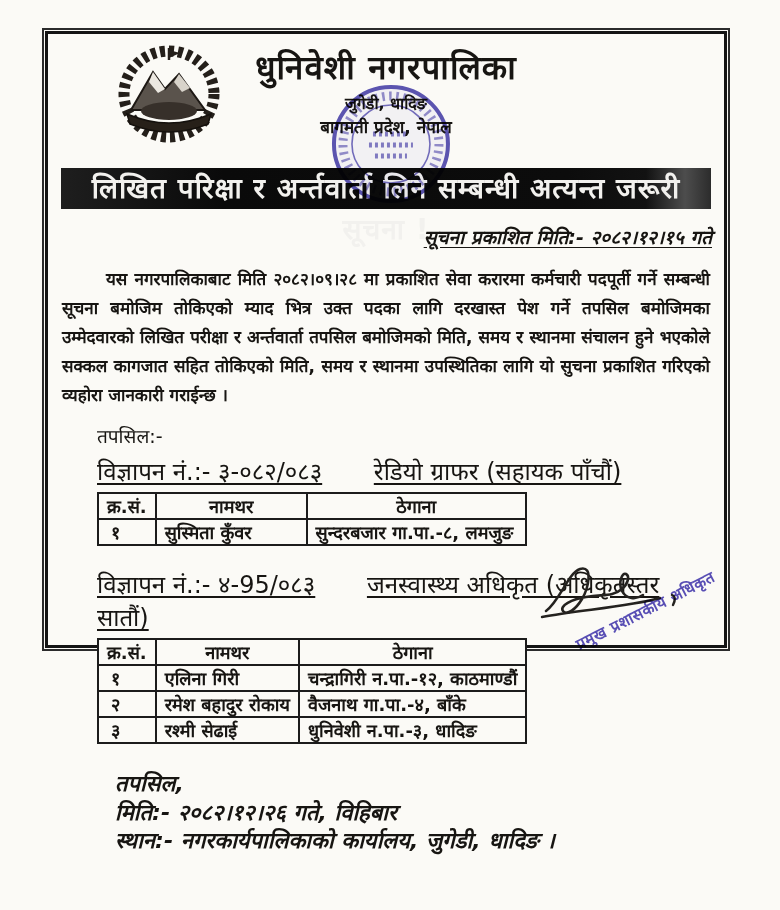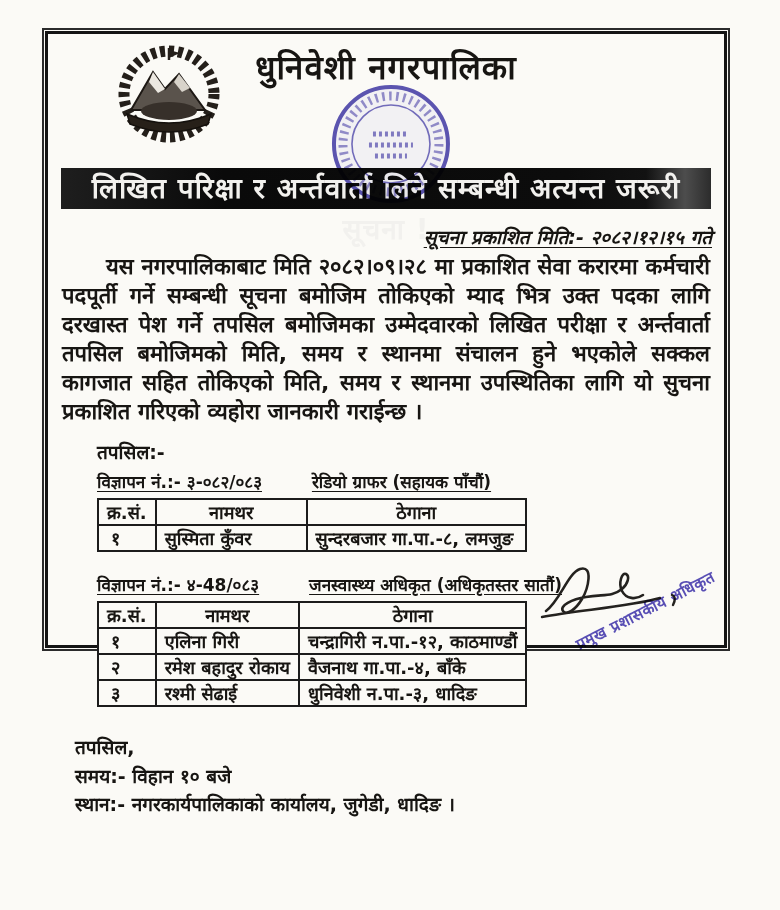--- a/index.html
+++ b/index.html
@@ -41,41 +41,41 @@
     background:linear-gradient(90deg,#1e1e1e 0%,#0a0a0a 25%,#0c0c0c 78%,#121212 90%,#4d4d4d 96%,#2c2c2c 100%);
     color:#f2f1ee; font-size:28px; font-weight:700; letter-spacing:1px;
   }
 
   .pub-date {
     margin-top:15px; text-align:right; font-size:19px; font-weight:700;
     font-style:italic; text-decoration:underline; text-underline-offset:3px;
   }
 
   .body-para {
-    margin:2px 2px 0 2px; font-size:22px; line-height:29px;
+    margin:15px 2px 0 2px; font-size:17px; line-height:29px;
     text-align:justify; text-indent:44px; font-weight:600;
   }
 
   .section { margin:13px 0 0 37px; }
-  .tapasil { font-size:19px; font-weight:700; }
-  .ad-line { margin-top:5px; font-size:17px; font-weight:700; }
+  .tapasil { font-size:19px; font-weight:400; }
+  .ad-line { margin-top:5px; font-size:24px; font-weight:400; }
   .ad-num  { text-decoration:underline; text-underline-offset:3px; }
   .ad-pos  { margin-left:44px; text-decoration:underline; text-underline-offset:3px; }
   .ad2     { margin-top:21px; }
 
   table.cand { border-collapse:collapse; margin-top:5px; width:430px; background:#fbfaf6; }
   .cand th, .cand td {
     border:2px solid #1c1c1c; font-size:18px; font-weight:700;
     padding:0 8px; height:26px; white-space:nowrap;
   }
   .cand th { text-align:center; }
   .cand td { text-align:left; }
   .cand td.sn { padding-left:12px; }
 
-  .schedule { margin:26px 0 0 15px; font-size:19px; font-weight:800; line-height:28.5px; }
+  .schedule { margin:26px 0 0 55px; font-size:22px; font-weight:800; line-height:28.5px;font-style:italic; }
 
   
   .sig-block { position:absolute; right:14px; bottom:20px; width:180px; text-align:center; }
   .sig-draw  { position:relative; height:66px; }
   .sig-draw svg { position:absolute; left:6px; top:0; }
   .sig-stamp {
     position:absolute; right:-8px; bottom:40px;
     transform:rotate(-27deg); transform-origin:right bottom;
     color:#4b40b5; font-size:15.5px; font-weight:700; white-space:nowrap;
     letter-spacing:.5px; opacity:.92; mix-blend-mode:multiply;
@@ -97,20 +97,22 @@
               <path d="M57 4 l0 12" stroke="#241f1a" stroke-width="2.5"></path>
               <path d="M57 6 l11 3 -11 5 z" fill="#241f1a"></path>
               <path d="M19 66 L41 28 L53 45 L67 30 L93 66 Z" fill="#5a534c" stroke="#1d1814" stroke-width="2"></path>
               <path d="M41 28 L53 45 L46 49 L37 38 Z" fill="#ece8e1"></path>
               <path d="M67 30 L78 44 L70 48 L62 38 Z" fill="#d8d3ca"></path>
               <ellipse cx="57" cy="67" rx="28" ry="9" fill="#37302a"></ellipse>
               <path d="M15 70 Q57 88 99 70 L96 80 Q57 96 18 80 Z" fill="#272019" stroke="#15110d" stroke-width="1.5"></path>
             </svg>
           </div>
           <div class="muni">धुनिवेशी नगरपालिका</div>
+          <div class="addr1">जुगेडी, धादिङ</div>
+          <div class="addr2">बागमती प्रदेश, नेपाल</div>
           <div class="round-stamp">
             <svg width="124" height="124" viewBox="0 0 124 124">
               <circle cx="62" cy="62" r="57" fill="rgba(92,84,196,0.06)" stroke="#4a42ae" stroke-width="4"></circle>
               <circle cx="62" cy="62" r="39" fill="none" stroke="#4a42ae" stroke-width="1.6" opacity=".85"></circle>
               <circle cx="62" cy="62" r="48" fill="none" stroke="#4a42ae" stroke-width="9" stroke-dasharray="2.5 4.5" opacity=".65"></circle>
               <g stroke="#4a42ae" stroke-width="5" stroke-dasharray="3 3" opacity=".75">
                 <path d="M44 52 h36"></path>
                 <path d="M40 63 h44"></path>
                 <path d="M46 74 h32"></path>
               </g>
@@ -147,21 +149,21 @@
             <tbody>
               <tr>
                 <td class="sn">१</td>
                 <td>सुस्मिता कुँवर</td>
                 <td>सुन्दरबजार गा.पा.-८, लमजुङ</td>
               </tr>
             </tbody>
           </table>
 
           <div class="ad-line ad2">
-            <span class="ad-num">विज्ञापन नं.:- ४-48/०८३</span>
+            <span class="ad-num">विज्ञापन नं.:- ४-95/०८३</span>
             <span class="ad-pos">जनस्वास्थ्य अधिकृत (अधिकृतस्तर सातौं)</span>
           </div>
           <table class="cand">
             <colgroup>
                 <col style="width:52px">
                 <col style="width:158px">
                 <col style="width:220px">
               </colgroup>
             <thead>
               <tr>
@@ -185,21 +187,21 @@
                 <td class="sn">३</td>
                 <td>रश्मी सेढाई</td>
                 <td>धुनिवेशी न.पा.-३, धादिङ</td>
               </tr>
             </tbody>
           </table>
         </div>
 
         <div class="schedule">
           <div>तपसिल,</div>
-          <div>समय:- विहान १० बजे</div>
+          <div>मिति:- २०८२।१२।२६ गते, विहिबार</div>
           <div>स्थान:- नगरकार्यपालिकाको कार्यालय, जुगेडी, धादिङ ।</div>
         </div>
 
         <div class="sig-block">
           <div class="sig-draw">
             <svg width="160" height="66" viewBox="0 0 160 66">
               <path d="M10 52 C 24 42, 32 14, 44 10 C 58 6, 52 30, 46 40 C 40 50, 31 57, 27 52 C 23 47, 36 40, 50 38 C 68 35, 76 38, 86 30 C 92 25, 94 17, 90 15 C 86 13, 82 24, 86 32 C 90 40, 100 41, 107 36" stroke="#24221f" stroke-width="2.6" fill="none" stroke-linecap="round"></path>
               <path d="M6 58 C 42 51, 92 48, 124 39" stroke="#24221f" stroke-width="2.4" fill="none" stroke-linecap="round"></path>
               <path d="M136 36 q5 2 1 10" stroke="#24221f" stroke-width="2.4" fill="none" stroke-linecap="round"></path>
             </svg>

